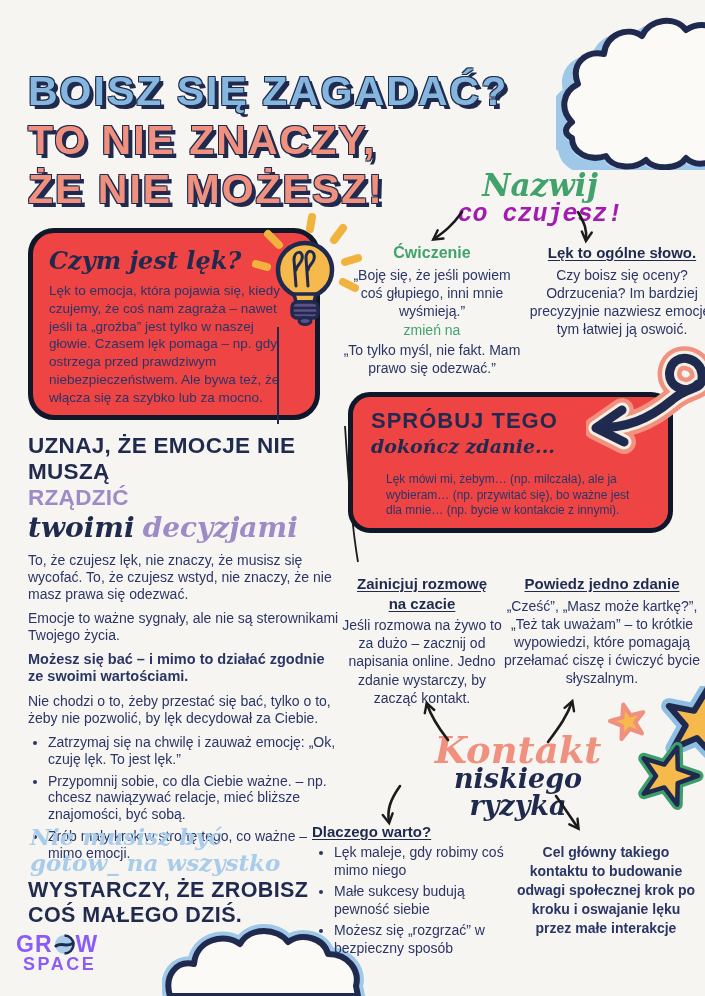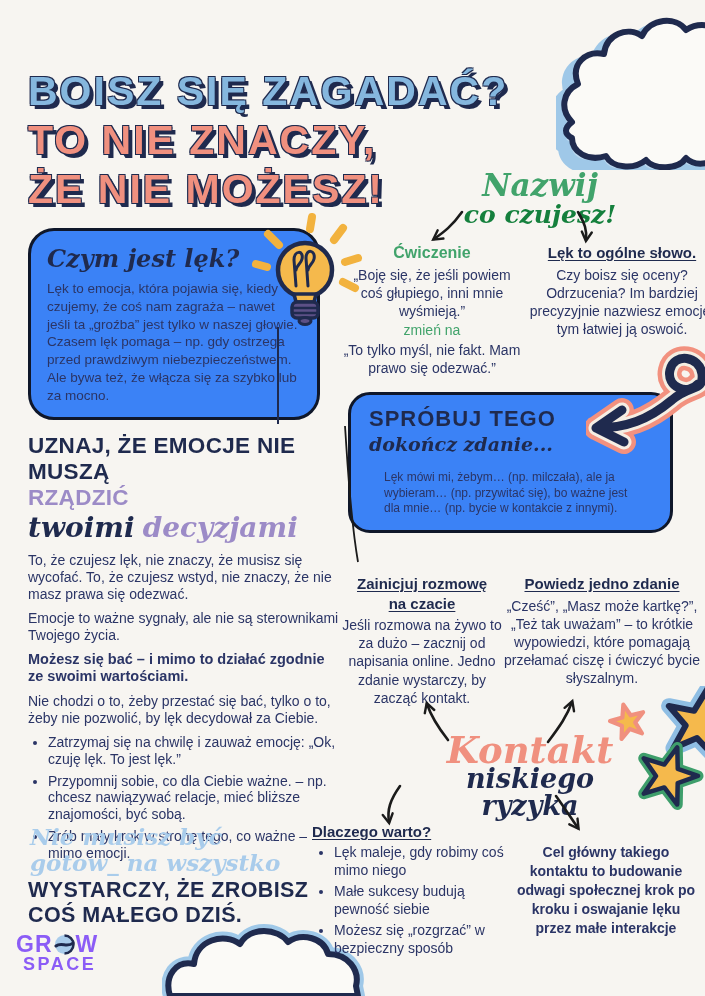--- a/index.html
+++ b/index.html
@@ -9,33 +9,33 @@
   .abs{position:absolute;}
 
   
   .title{position:absolute;left:28px;top:40px;font-weight:800;font-size:41px;line-height:49px;letter-spacing:2px;}
   .title span{display:block;white-space:nowrap;
     text-shadow:4px 4px 0 #1F2A4E,-1px -1px 0 #1F2A4E,1px -1px 0 #1F2A4E,-1px 1px 0 #1F2A4E,1px 1px 0 #1F2A4E;}
   .t-blue{color:#85B7DE;}
   .t-salmon{color:#F0907F;}
 
   
-  .box{position:absolute;background:#3b82f6;border:3px solid #0f172a;border-radius:26px;box-sizing:border-box;}
+  .box{position:absolute;background:#ef4444;border:5px solid #0f172a;border-radius:26px;box-sizing:border-box;}
   .box1{left:28px;top:228px;width:292px;height:192px;padding:13px 16px 10px;}
   .box1 h2{margin:0 0 7px;font-size:24px;color:#1F2A4E;}
   .box1 p{margin:0;font-size:13.5px;line-height:1.32;}
   .box2{left:348px;top:392px;width:325px;height:141px;padding:11px 18px;border-radius:22px;}
   .box2 h2{margin:0;font-size:22px;letter-spacing:1px;font-weight:800;color:#1F2A4E;}
   .box2 .sub{display:block;font-size:19px;color:#1F2A4E;margin:1px 0 5px;}
   .box2 p{margin:15px;font-size:12px;line-height:1.3;}
 
   
   .name-it{position:absolute;left:425px;top:170px;width:230px;text-align:center;line-height:1;}
   .name-it .g{display:block;font-size:31px;color:#41A36B;}
-  .name-it .n{display:block;font-size:25px;color:#15803d;margin-top:1px;}
+  .name-it .n{display:block;font-size:25px;color:#a21caf;margin-top:1px;font-family:Liberation Mono, monospace;}
   .colblock{position:absolute;text-align:center;font-size:14px;line-height:1.3;}
   .exercise{left:342px;top:243px;width:180px;}
   .ex-label{display:block;color:#41A36B;font-weight:700;font-size:16px;margin-bottom:2px;}
   .change{display:block;color:#41A36B;margin:1px 0;}
   .general{left:524px;top:243px;width:196px;}
   .ublock h3,.u-h{margin:0 0 3px;font-size:15px;font-weight:700;color:#1F2A4E;
       text-decoration:underline;text-underline-offset:2px;}
 
   
   .ack{position:absolute;left:28px;top:433px;width:314px;}
@@ -59,21 +59,21 @@
   
   .logo{position:absolute;left:16px;top:933px;color:#8b5cf6;font-weight:800;}
   .logo-grow{display:flex;align-items:center;font-size:23px;letter-spacing:1px;line-height:1;}
   .logo-grow svg{margin:0 1px;}
   .logo-space{font-size:18px;letter-spacing:2.5px;margin-top:-1px;padding-left:7px;line-height:1;}
 
   
   .chat{left:336px;top:574px;width:172px;}
   .chat h3{width:150px;margin:0 auto 3px;}
   .sentence{left:503px;top:574px;width:198px;}
-  .hub{position:absolute;left:413px;top:732px;width:234px;text-align:center;line-height:1;}
+  .hub{position:absolute;left:401px;top:732px;width:234px;text-align:center;line-height:1;}
   .hub .h1{display:block;font-size:37px;color:#F0907F;}
   .hub .h2{display:block;font-size:27px;color:#1F2A4E;margin-top:-4px;}
   .why{position:absolute;left:312px;top:822px;width:202px;font-size:14px;line-height:1.28;}
   .why ul{margin:2px 0 0 22px;padding:0;}
   .why li{margin-bottom:3px;}
   .goal{position:absolute;left:512px;top:843px;width:188px;text-align:center;font-size:14px;line-height:1.35;font-weight:bold;}
 
   .overlay{position:absolute;left:0;top:0;pointer-events:none;}
 </style>
 </head>

